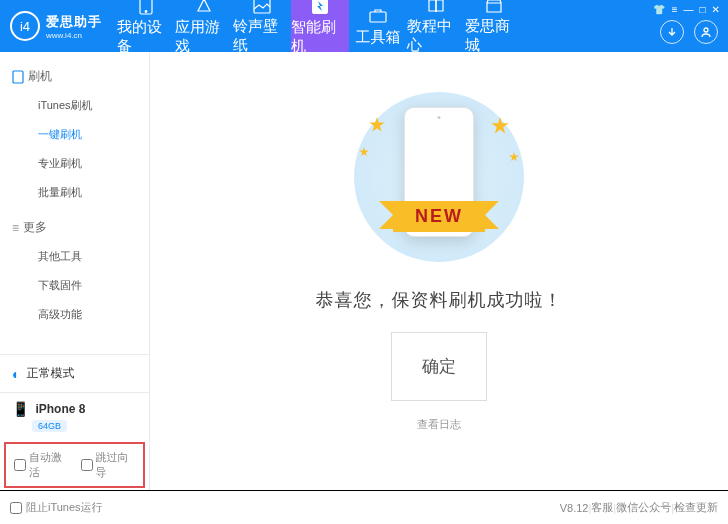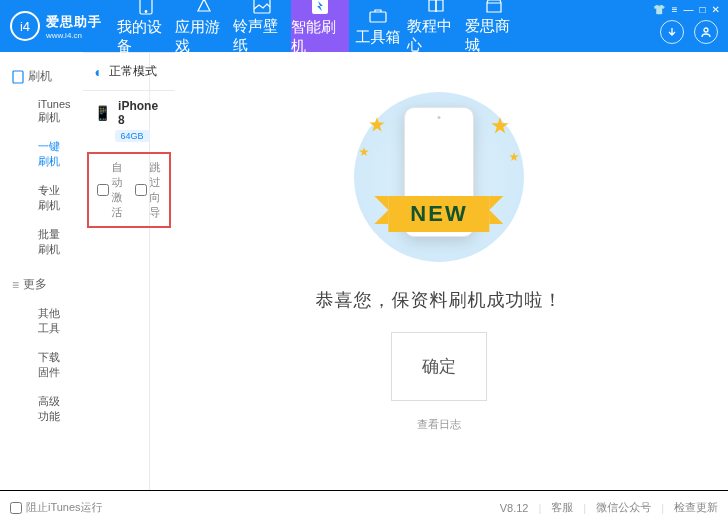--- a/index.html
+++ b/index.html
@@ -11,21 +11,21 @@
 .logo-text .url{font-size:8px;opacity:0.9;}
 .nav{display:flex;height:100%;}
 .nav-item{color:#fff;width:58px;height:52px;display:flex;flex-direction:column;align-items:center;justify-content:center;cursor:pointer;font-size:15px;}
 .nav-item.active{background:#8b5cf6;}
 .nav-item .icon{height:20px;width:20px;margin-bottom:3px;display:flex;align-items:center;justify-content:center;}
 .header-controls{position:absolute;right:8px;top:4px;display:flex;gap:6px;color:#fff;font-size:10px;}
 .header-controls span{cursor:pointer;}
 .header-right{position:absolute;right:10px;bottom:8px;display:flex;gap:10px;}
 .circle-btn{width:24px;height:24px;border:1.5px solid rgba(255,255,255,0.8);border-radius:50%;display:flex;align-items:center;justify-content:center;color:#fff;cursor:pointer;}
 .body{display:flex;height:438px;}
-.sidebar{width:150px;border-right:1px solid #eaeaea;display:flex;}
+.sidebar{width:150px;border-right:1px solid #eaeaea;display:flex;flex-direction:column;}
 .sb-scroll{flex:1;padding:10px 0;}
 .sb-group{margin-bottom:6px;}
 .sb-group-title{font-size:12px;color:#666;padding:6px 12px;display:flex;align-items:center;gap:4px;}
 .sb-item{font-size:11px;color:#555;padding:7px 12px 7px 38px;cursor:pointer;}
 .sb-item.active{color:#1188f5;}
 .sb-bottom{border-top:1px solid #eaeaea;}
 .sb-status{display:flex;align-items:center;padding:10px 12px;border-bottom:1px solid #eaeaea;gap:6px;}
 .sb-status .dot{color:#1188f5;font-size:14px;}
 .sb-device{padding:8px 12px;}
 .sb-device .dev-row{display:flex;align-items:center;gap:6px;}
@@ -33,36 +33,36 @@
 .badge{display:inline-block;background:#e6f2ff;color:#1188f5;font-size:9px;padding:1px 6px;border-radius:3px;margin-top:3px;margin-left:20px;}
 .sb-checks{padding:6px 8px;border:2px solid #e05050;margin:2px 4px;display:flex;gap:12px;align-items:center;}
 .sb-check{display:flex;align-items:center;gap:3px;color:#888;font-size:11px;}
 .sb-check input{width:12px;height:12px;}
 .main{flex:1;display:flex;flex-direction:column;align-items:center;justify-content:flex-start;padding-top:40px;position:relative;}
 .illus{width:240px;height:170px;position:relative;display:flex;justify-content:center;}
 .circle-bg{width:170px;height:170px;background:radial-gradient(circle,#dff0fb,#cbe7f8);border-radius:50%;position:relative;}
 .phone{position:absolute;top:15px;left:50%;transform:translateX(-50%);width:70px;height:130px;background:#fff;border-radius:10px;box-shadow:0 4px 15px rgba(0,0,0,0.15);border:1px solid #e5e5e5;}
 .phone::before{content:"";position:absolute;top:8px;left:50%;transform:translateX(-50%);width:3px;height:3px;background:#ccc;border-radius:50%;}
 .phone::after{content:"";position:absolute;bottom:6px;left:50%;transform:translateX(-50%);width:10px;height:10px;border:1px solid #ccc;border-radius:50%;}
-.ribbon{position:absolute;bottom:30px;left:50%;transform:translateX(-50%);padding:5px 22px;background:#f9bd27;color:#14532d;font-size:22px;font-weight:bold;letter-spacing:2px;}
+.ribbon{position:absolute;bottom:30px;left:50%;transform:translateX(-50%);padding:5px 22px;background:#f9bd27;color:#b91c1c;font-size:18px;font-weight:bold;letter-spacing:2px;}
 .ribbon::before,.ribbon::after{content:"";position:absolute;top:0;border-top:14px solid #f9bd27;border-bottom:14px solid #f9bd27;}
 .ribbon::before{left:-14px;border-left:14px solid transparent;}
 .ribbon::after{right:-14px;border-right:14px solid transparent;}
 .star{position:absolute;background:#f9bd27;clip-path:polygon(50% 0,61% 35%,98% 35%,68% 57%,79% 91%,50% 70%,21% 91%,32% 57%,2% 35%,39% 35%);}
 .s1{width:16px;height:16px;top:25px;left:15px;}
 .s2{width:10px;height:10px;top:55px;left:5px;}
 .s3{width:18px;height:18px;top:25px;right:15px;}
 .s4{width:10px;height:10px;top:60px;right:5px;}
 .msg{margin-top:26px;font-size:18px;color:#444;letter-spacing:1px;}
 .ok-btn{margin-top:20px;padding:22px 30px;border:1px solid #ddd;background:#fff;cursor:pointer;font-size:17px;color:#555;}
 .log-link{margin-top:16px;font-size:11px;color:#999;cursor:pointer;}
 .footer{height:34px;border-top:1px solid #000000;display:flex;align-items:center;padding:0 10px;font-size:11px;color:#888;}
 .footer-left{display:flex;align-items:center;gap:4px;}
 .footer-left input{width:12px;height:12px;}
-.footer-right{margin-left:auto;display:flex;align-items:center;gap:10px;}
+.footer-right{margin-left:auto;display:flex;align-items:center;}
 .footer-right .sep{color:#ddd;}
 .footer-right span{cursor:pointer;}
 svg{display:block;}
 </style>
 </head>
 <body>
 
 <div class="header">
   <div class="logo">
     <div class="logo-ring">i4</div>

